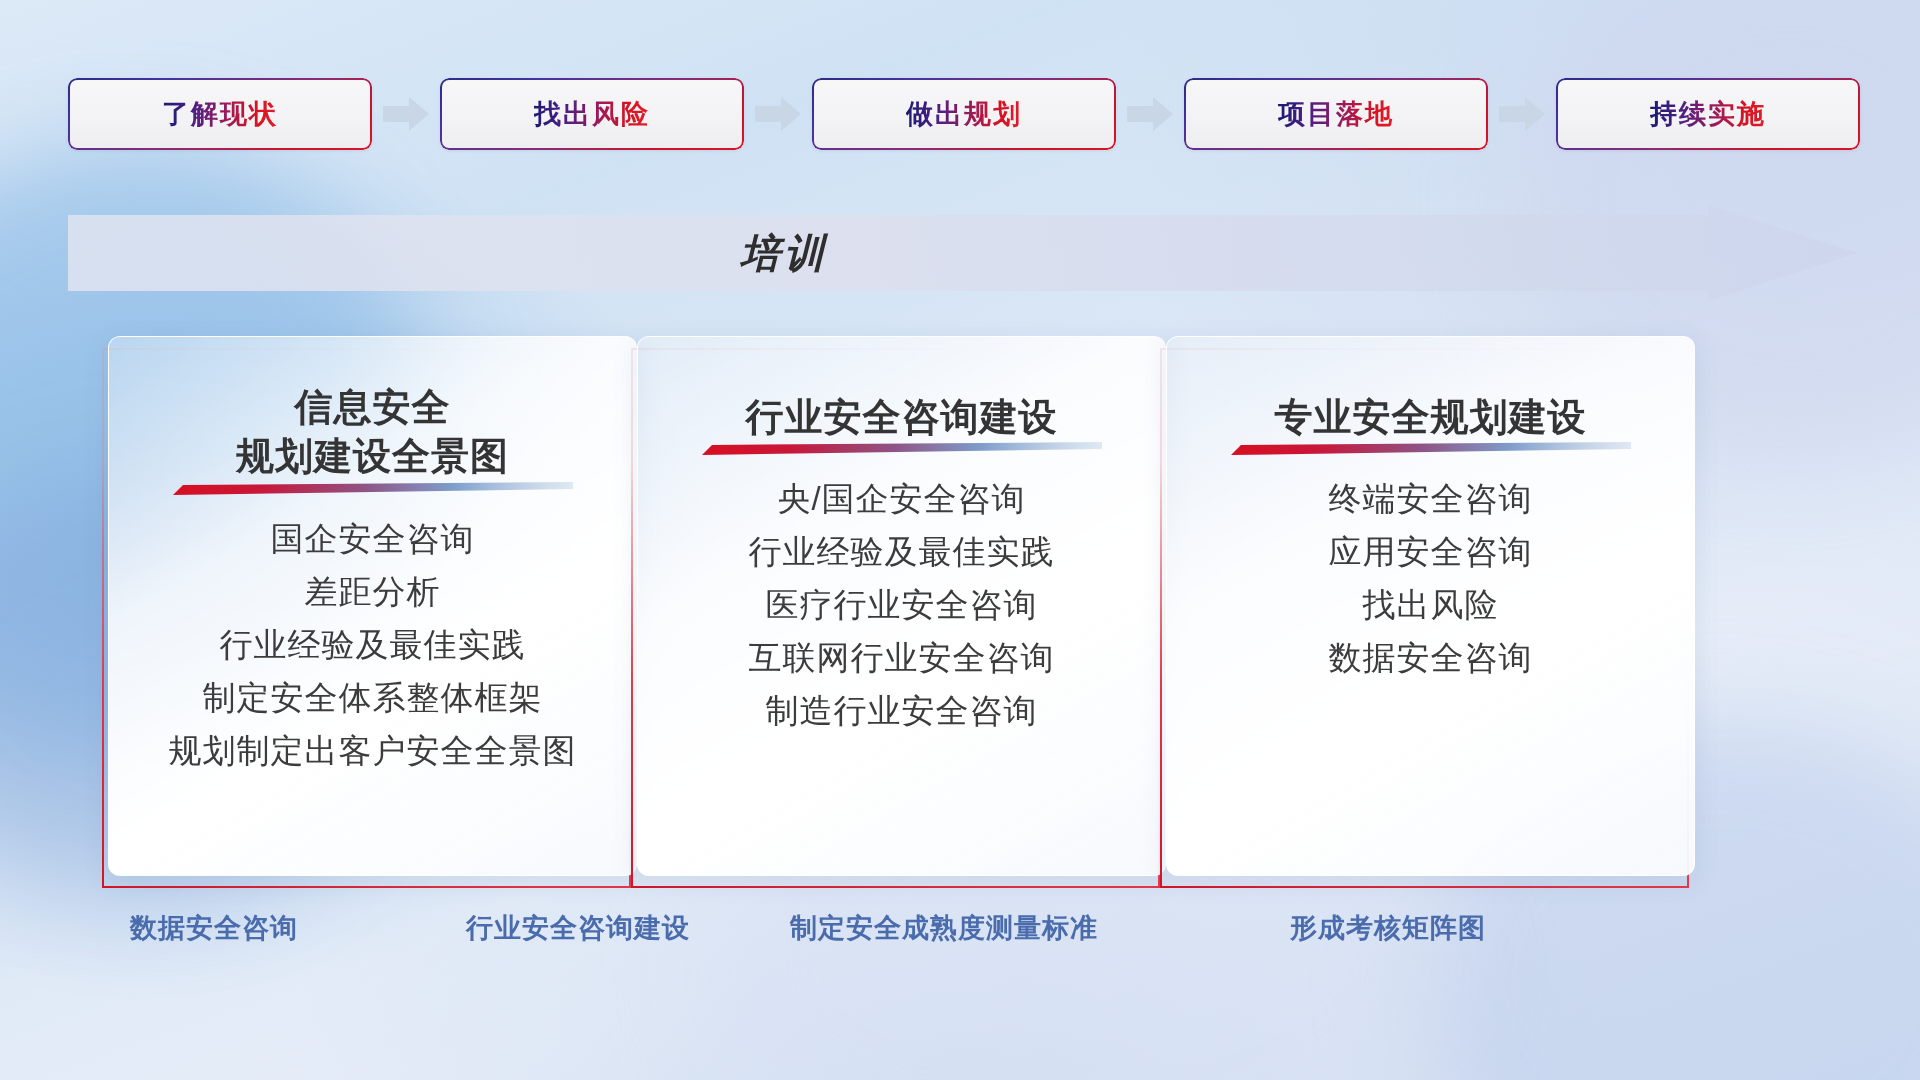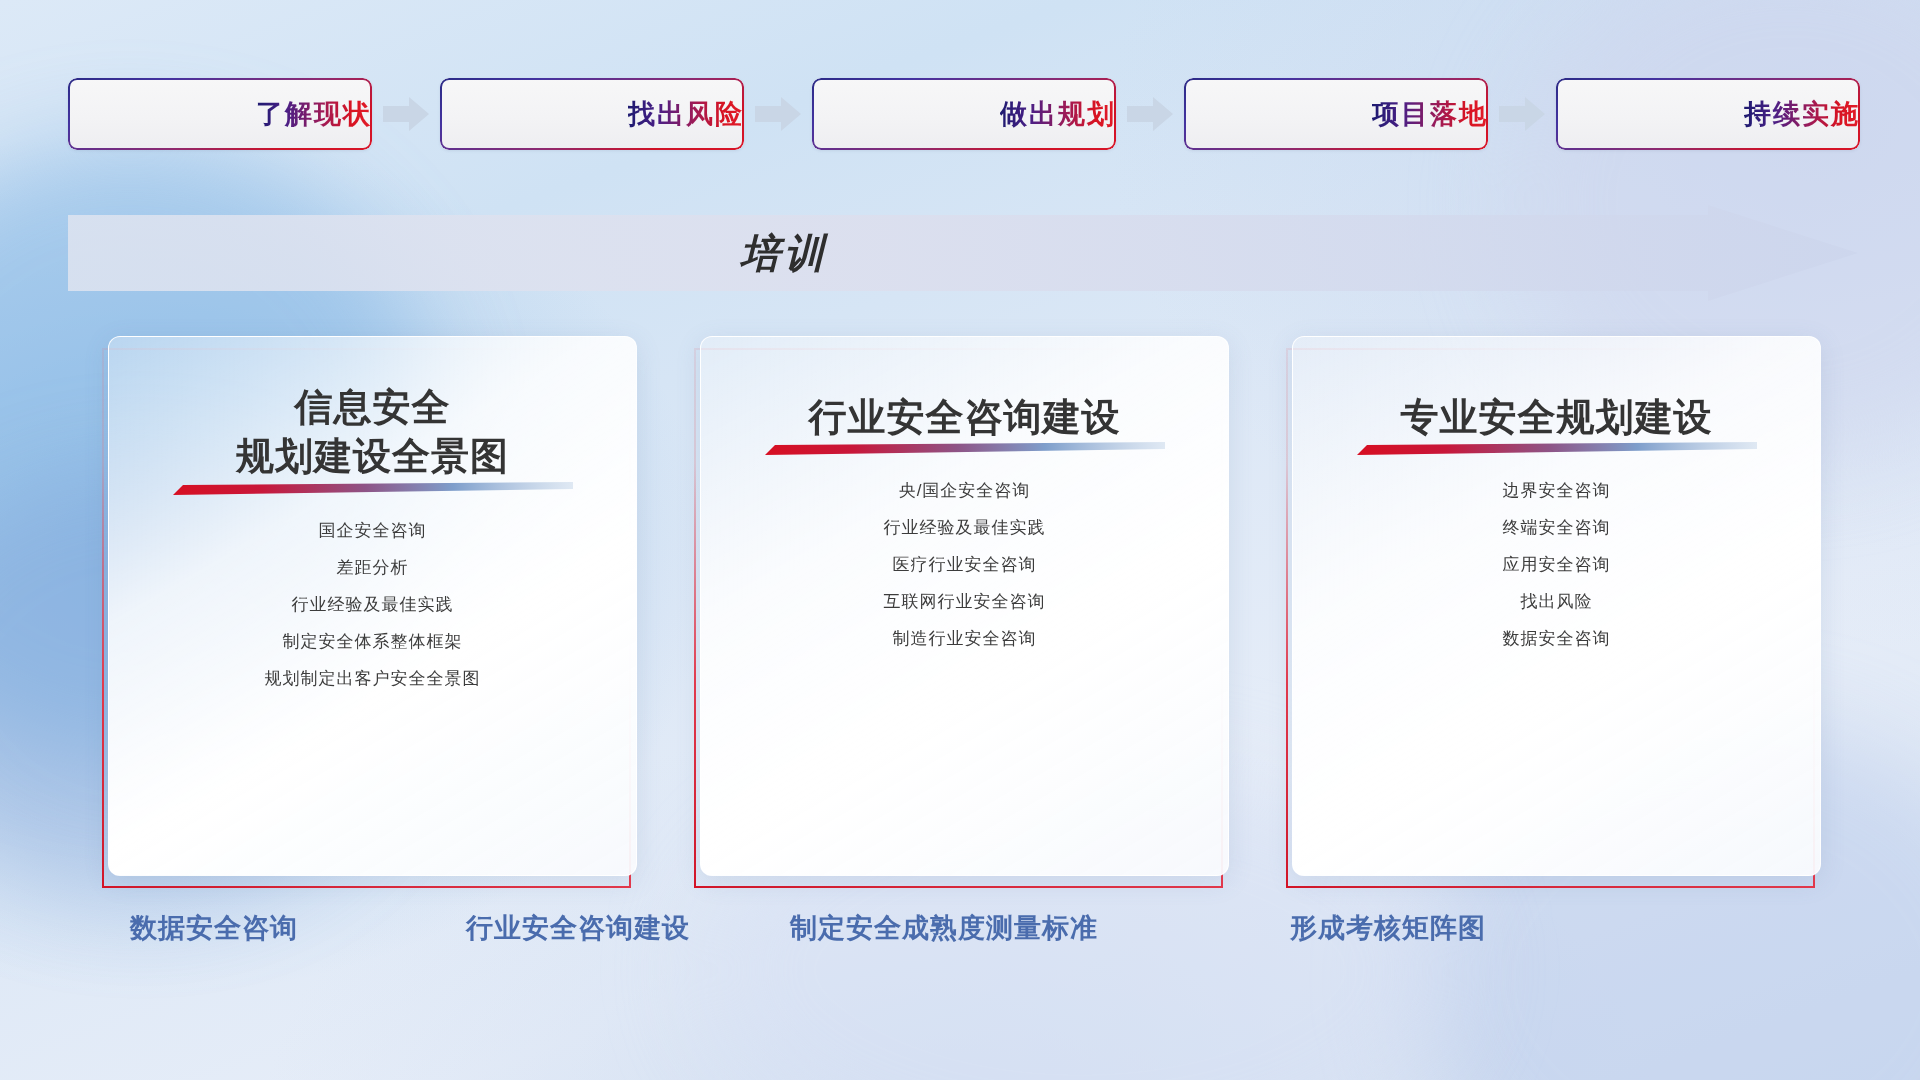--- a/index.html
+++ b/index.html
@@ -40,21 +40,21 @@
   }
   .step-box {
     position: relative;
     width: 304px;
     height: 72px;
     flex: 0 0 304px;
     border-radius: 9px;
     background: linear-gradient(180deg, #f7f7f8 0%, #f3f3f5 55%, #eeeef1 100%);
     display: flex;
     align-items: center;
-    justify-content: flex-end;
+    justify-content: center;
     box-shadow: 0 1px 3px rgba(60,80,120,0.10);
   }
   
   .step-box::before {
     content: "";
     position: absolute; inset: 0;
     border-radius: 9px;
     padding: 2px;
     background: linear-gradient(155deg, #2b2b86 0%, #4433a0 22%, #8c2a72 55%, #cf1126 80%, #d81528 100%);
     -webkit-mask: linear-gradient(#000 0 0) content-box, linear-gradient(#000 0 0);
@@ -104,21 +104,20 @@
     letter-spacing: 4px;
     font-style: italic;
   }
 
   
   #cards {
     position: absolute;
     left: 108px; top: 336px;
     width: 1712px; height: 540px;
     display: flex;
-    gap: 63px;
   }
   .card-wrap { position: relative; width: 529px; height: 540px; flex: 0 0 529px; }
 
   
   .card-accent {
     position: absolute;
     left: -6px; top: 12px;
     width: 529px; height: 540px;
     border-radius: 12px;
     border: 2px solid transparent;
@@ -162,21 +161,21 @@
   .divider-holder svg { display: block; }
 
   .card-list {
     list-style: none;
     width: 100%;
     text-align: center;
     padding-top: 14px;
     padding-bottom: 4px;
   }
   .card-list li {
-    font-size: 17px;
+    font-size: 33px;
     color: #3c3c3c;
     line-height: 1.0;
     padding: 10px 0;
     letter-spacing: 1px;
   }
 
   
   .flex-grow { flex: 1 1 auto; }
 
   
@@ -340,21 +339,20 @@
                 <stop offset="22%" stop-color="#c8173a"></stop>
                 <stop offset="48%" stop-color="#8e5486"></stop>
                 <stop offset="70%" stop-color="#7e9ecb"></stop>
                 <stop offset="100%" stop-color="#c8d8ea" stop-opacity="0.55"></stop>
               </linearGradient>
             </defs>
             <path d="M0 13 L10 3 L400 0 L400 7 Z" fill="url(#divGrad3)"></path>
           </svg>
         </div>
         <ul class="card-list">
-          <li>边界安全咨询</li>
           <li>终端安全咨询</li>
           <li>应用安全咨询</li>
           <li>找出风险</li>
           <li>数据安全咨询</li>
         </ul>
         <div class="flex-grow"></div>
       </div>
     </div>
 
   </div>

